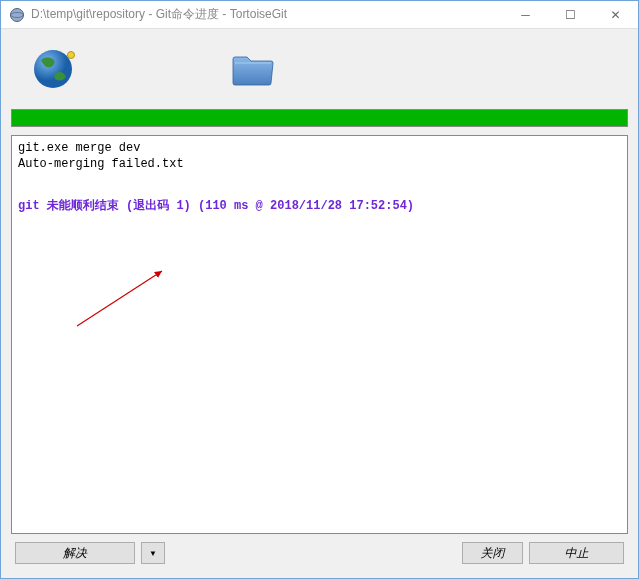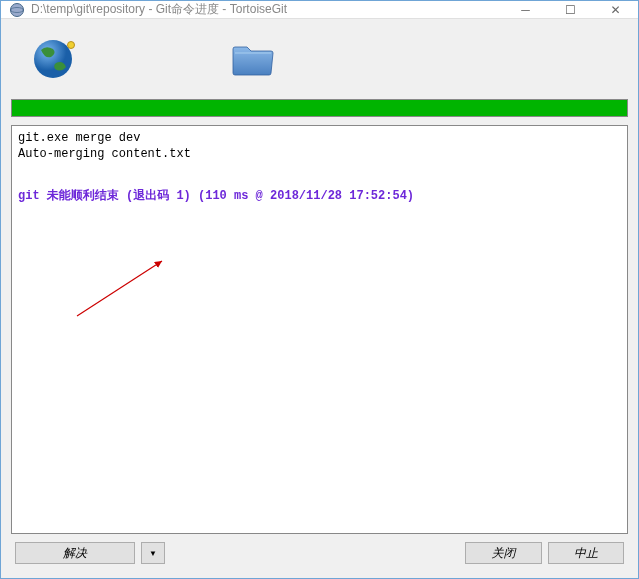--- a/index.html
+++ b/index.html
@@ -1,39 +1,39 @@
 <!DOCTYPE html>
 <html><head>
   <meta charset="utf-8">
   <style>
     * { margin: 0; padding: 0; box-sizing: border-box; }
     body { font-family: "Segoe UI", Tahoma, sans-serif; font-size: 12px; background: #fff; width: 639px; height: 579px; overflow: hidden; }
     .window { width: 639px; height: 579px; border: 1px solid #6fa5d6; display: flex; flex-direction: column; background: #f0f0f0; }
-    .titlebar { height: 18px; background: #fff; display: flex; align-items: center; padding-left: 8px; border-bottom: 1px solid #e0e0e0; }
+    .titlebar { height: 28px; background: #fff; display: flex; align-items: center; padding-left: 8px; border-bottom: 1px solid #e0e0e0; }
     .titlebar-icon { width: 16px; height: 16px; margin-right: 6px; display: flex; align-items: center; justify-content: center; }
     .title-text { flex: 1; color: #888; font-size: 12px; }
     .win-controls { display: flex; }
     .win-btn { width: 45px; height: 29px; display: flex; align-items: center; justify-content: center; color: #666; font-family: sans-serif; cursor: pointer; }
     .content { flex: 1; padding: 10px; display: flex; flex-direction: column; }
     .icons-row { height: 60px; display: flex; align-items: center; padding: 4px 10px 4px 20px; gap: 150px; }
     .globe-icon { width: 48px; height: 48px; }
     .folder-icon { width: 48px; height: 40px; }
     .green-bar { height: 18px; background: #00b400; margin: 10px 0 8px 0; border: 1px solid #888; }
     .log-box { flex: 1; background: #fff; border: 1px solid #888; padding: 4px 6px; font-family: "Courier New", monospace; font-size: 12px; line-height: 1.35; overflow: auto; position: relative; }
     .log-line { white-space: pre; }
     .conflict-box { border: 2px solid #c00; display: inline-block; padding: 0 2px; margin-top: 0; }
     .error-line { color: #6d28d9; font-weight: bold; margin-top: 26px; }
     .arrow-svg { position: absolute; left: 60px; top: 130px; pointer-events: none; }
     .button-row { display: flex; padding: 8px 4px 4px 4px; gap: 6px; align-items: center; }
     .btn { height: 22px; background: #e1e1e1; border: 1px solid #adadad; font-size: 12px; display: flex; align-items: center; justify-content: center; cursor: pointer; font-style: italic; }
     .btn-resolve { width: 120px; }
     .btn-dropdown { width: 24px; }
     .spacer { flex: 1; }
-    .btn-close { width: 77px; }
-    .btn-abort { width: 76px; }
+    .btn-close { width: 61px; }
+    .btn-abort { width: 95px; }
   </style>
 </head>
 <body>
 
 <div class="window">
   <div class="titlebar">
     <span class="titlebar-icon">
       <svg width="16" height="16" viewBox="0 0 16 16">
         <circle cx="8" cy="8" r="6.5" fill="#9ac" stroke="#468" stroke-width="1"></circle>
         <ellipse cx="8" cy="8" rx="6.5" ry="2.5" fill="none" stroke="#468" stroke-width="0.7"></ellipse>
@@ -75,21 +75,21 @@
           <path d="M6 14 L42 14" stroke="#a8cef0" stroke-width="1"></path>
         </svg>
       </span>
     </div>
 
     <div class="green-bar"></div>
 
     <div class="log-box">
       <div class="log-line">git.exe merge dev</div>
       <div class="log-line"></div>
-      <div class="log-line">Auto-merging content.txt</div>
+      <div class="log-line">Auto-merging failed.txt</div>
       <div class="log-line error-line">git 未能顺利结束 (退出码 1) (110 ms @ 2018/11/28 17:52:54)</div>
       <svg class="arrow-svg" width="120" height="70">
         <defs>
           <marker id="arr" markerWidth="8" markerHeight="8" refX="6" refY="3" orient="auto">
             <path d="M0,0 L6,3 L0,6 Z" fill="#c00"></path>
           </marker>
         </defs>
         <line x1="5" y1="60" x2="90" y2="5" stroke="#c00" stroke-width="1.2" marker-end="url(#arr)"></line>
       </svg>
     </div>

